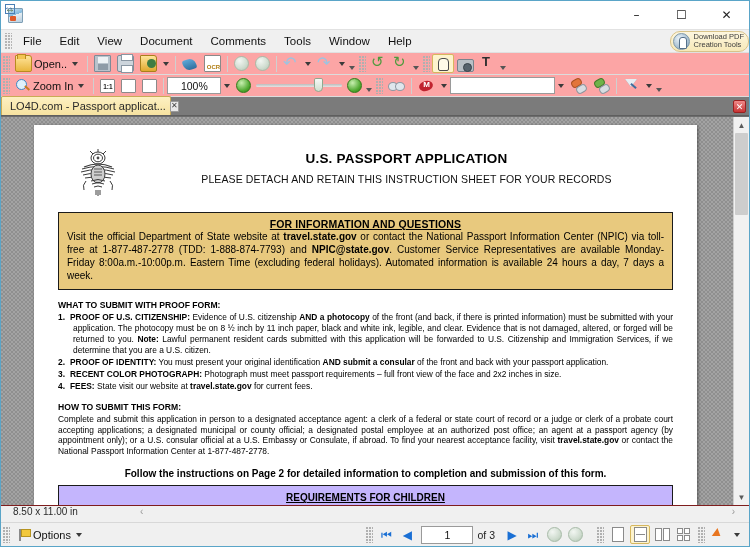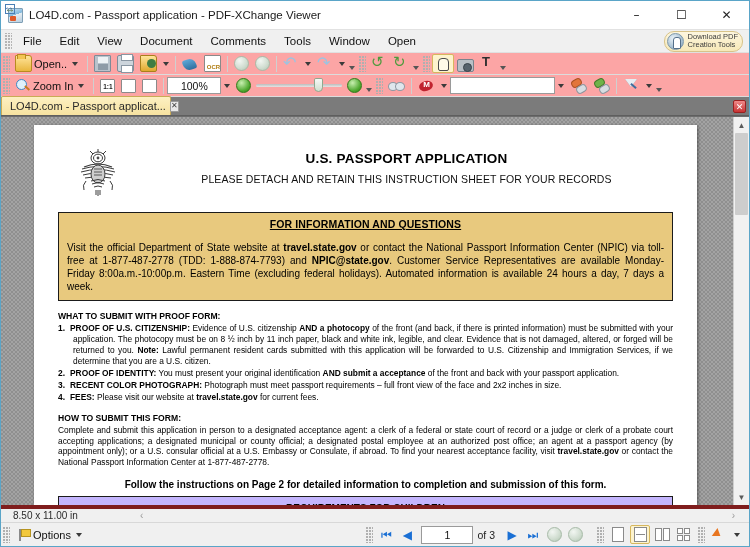--- a/index.html
+++ b/index.html
@@ -54,21 +54,21 @@
     position: relative;
   }
   .grip { width: 8px; height: 17px; flex: none; margin: 0 2px 0 3px;
     background-image: radial-gradient(circle at 1px 1px, #b5b5b5 0.8px, transparent 1px);
     background-size: 3px 3px; background-position: 1px 2px; }
   .menu-item {
     padding: 3px 9px; font-size: 11.5px; color: #111; cursor: default;
     white-space: nowrap;
   }
   .download-btn {
-    margin-left: auto; margin-right: 6px;
+    margin-left: auto; 
     display: flex; align-items: center; gap: 4px;
     background: linear-gradient(180deg,#fdf6df 0%, #f7e9b8 100%);
     border: 1px solid #d8c389; border-radius: 10px;
     padding: 1px 4px 1px 2px; height: 21px; cursor: default;
   }
   .hand-icon {
     width: 17px; height: 17px; border-radius: 50%;
     background: radial-gradient(circle at 35% 30%, #e9f2f8, #9fb9cc 70%, #6d8ba0);
     border: 1px solid #7d98ab; position: relative; flex: none;
   }
@@ -232,21 +232,21 @@
   .doc-sub { font-size: 10.5px; margin-top: 7px; color:#111; letter-spacing:.1px; }
 
   .callout {
     margin-top: 13px;
     background: #e8c97e;
     border: 1.6px solid #1b1b1b;
     padding: 5px 8px 7px 8px;
   }
   .callout-title {
     text-align:center; font-weight:bold; font-size:10.5px; text-decoration: underline;
-    margin-bottom: 11px; letter-spacing:.1px;
+    margin-bottom: 0; letter-spacing:.1px;
   }
   .callout-body { font-size: 10px; line-height: 13px; text-align: justify; }
   .u { font-weight: bold; }
 
   .sec-head { font-size: 8.6px; font-weight:bold; margin-top: 10px; margin-bottom:2px; }
   .para { font-size: 8.4px; line-height: 10.6px; text-align: justify; }
   .num-list { list-style:none; }
   .num-item { font-size: 8.4px; line-height: 11px; text-align: justify;
       padding-left: 15px; text-indent: -15px; margin-bottom: 1px; }
   .num-item b { font-weight: bold; }
@@ -267,21 +267,21 @@
   }
   .vs-btn { height:16px; display:flex; align-items:center; justify-content:center;
       font-size:8px; color:#5a5a5a; background:#f1f1f1; flex:none;}
   .vs-track { flex:1; position:relative; }
   .vs-thumb { position:absolute; left:1px; right:1px; top:0; height:82px;
       background:#cdcdcd; border-radius:1px; }
 
   
   .sizebar {
     height: 17px; min-height:17px; background:#f0f0f0;
-    display:flex; align-items:center; border-top:4px solid #7f1d1d;
+    display:flex; border-top:1px solid #7f1d1d;
     font-size: 10px; color:#2b2b2b;gap:48px;
   }
   .size-text { padding-left: 12px; white-space:nowrap; }
   .chev-left { margin-left: 14px; color:#9a9a9a; font-size:10px; }
   .chev-right { margin-left:auto; margin-right:14px; color:#9a9a9a; font-size:10px; }
 
   
   .bottombar {
     height: 24px; min-height:24px; background:#f0f0f0;
     display:flex; align-items:center; border-top:1px solid #d8d8d8;
@@ -313,21 +313,20 @@
   .ico-cursor::after{content:"";position:absolute;left:3px;top:2px;width:0;height:0;
      border-left:7px solid #e8751f;border-top:5px solid transparent;border-bottom:5px solid transparent;transform:rotate(35deg);}
 </style>
 </head>
 <body>
 
 <div id="app">
 
   <div class="titlebar">
     <div class="app-icon"></div>
-    <div class="title-text">LO4D.com - Passport application - PDF-XChange Viewer</div>
     <div class="win-buttons">
       <div class="win-btn">
           <span class="glyph">–</span>
         </div>
       <div class="win-btn">
           <span class="glyph">☐</span>
         </div>
       <div class="win-btn close">
           <span class="glyph">✕</span>
         </div>
@@ -336,21 +335,21 @@
 
   <div class="menubar">
     <div class="grip"></div>
     <div class="menu-item">File</div>
     <div class="menu-item">Edit</div>
     <div class="menu-item">View</div>
     <div class="menu-item">Document</div>
     <div class="menu-item">Comments</div>
     <div class="menu-item">Tools</div>
     <div class="menu-item">Window</div>
-    <div class="menu-item">Open</div>
+    <div class="menu-item">Help</div>
     <div class="download-btn">
       <div class="hand-icon"></div>
       <div>
         <div class="download-label">Download PDF</div>
         <div class="download-label">Creation Tools</div>
       </div>
     </div>
   </div>
 
   <div class="toolbar">
@@ -521,23 +520,23 @@
 
         <div class="callout">
           <div class="callout-title">FOR INFORMATION AND QUESTIONS</div>
           <div class="callout-body"><span>Visit the official Department of State website at </span><span class="u">travel.state.gov</span><span> or contact the National Passport Information Center (NPIC) via toll-free at 1-877-487-2778 (TDD: 1-888-874-7793) and </span><span class="u">NPIC@state.gov</span><span>.  Customer Service Representatives are available Monday-Friday  8:00a.m.-10:00p.m.  Eastern Time (excluding federal holidays).  Automated information is available 24 hours a day, 7 days a week.</span></div>
         </div>
 
         <div class="sec-head">WHAT TO SUBMIT WITH PROOF FORM:</div>
 
         <div class="num-list">
           <div class="num-item"><span class="n">1.</span><b>PROOF OF U.S. CITIZENSHIP:</b><span> Evidence of U.S. citizenship </span><span class="u">AND a photocopy</span><span> of the front (and back, if there is printed information) must be submitted with your application. The photocopy must be on 8 ½ inch by 11 inch paper, black and white ink, legible, and clear. Evidence that is not damaged, altered, or forged will be returned to you. </span><b>Note:</b><span> Lawful permanent resident cards submitted with this application will be forwarded to U.S. Citizenship and Immigration Services, if we determine that you are a U.S. citizen.</span></div>
-          <div class="num-item"><span class="n">2.</span><b>PROOF OF IDENTITY:</b><span> You must present your original identification </span><span class="u">AND submit a acceptance</span><span> of the front and back with your passport application.</span></div>
+          <div class="num-item"><span class="n">2.</span><b>PROOF OF IDENTITY:</b><span> You must present your original identification </span><span class="u">AND submit a consular</span><span> of the front and back with your passport application.</span></div>
           <div class="num-item"><span class="n">3.</span><b>RECENT COLOR PHOTOGRAPH:</b><span> Photograph must meet passport requirements – full front view of the face and 2x2 inches in size.</span></div>
-          <div class="num-item"><span class="n">4.</span><b>FEES:</b><span> Please visit our website at </span><span class="u">travel.state.gov</span><span> for current fees.</span></div>
+          <div class="num-item"><span class="n">4.</span><b>FEES:</b><span> State visit our website at </span><span class="u">travel.state.gov</span><span> for current fees.</span></div>
         </div>
 
         <div class="sec-head">HOW TO SUBMIT THIS FORM:</div>
         <div class="para"><span>Complete and submit this application in person to a designated acceptance agent:  a clerk of a federal or state court of record or a judge or clerk of a probate court accepting applications; a designated municipal or county official; a designated postal employee at an authorized post office; an agent at a passport agency (by appointment only); or a U.S. consular official at a U.S. Embassy or Consulate, if abroad.  To find your nearest acceptance facility, visit </span><span class="u">travel.state.gov</span><span> or contact the National Passport Information Center at 1-877-487-2778.</span></div>
 
         <div class="follow">Follow the instructions on Page 2 for detailed information to completion and submission of this form.</div>
 
         <div class="callout2">
           <div class="callout2-title">REQUIREMENTS FOR CHILDREN</div>
 

